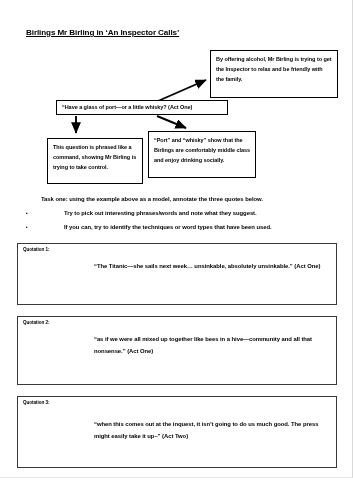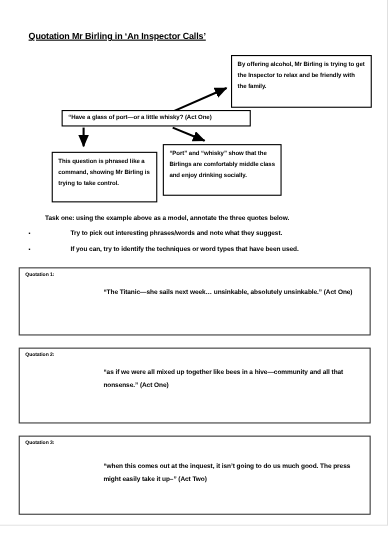--- a/index.html
+++ b/index.html
@@ -164,21 +164,21 @@
   .q2 .q-text { top: 17px; }
   .q3 .q-text { top: 22px; }
 </style>
 </head>
 <body>
 
 <div class="page">
 
   <div class="page-edge"></div>
 
-  <div class="doc-title">Quotation Mr Birling in ‘An Inspector Calls’</div>
+  <div class="doc-title">Birlings Mr Birling in ‘An Inspector Calls’</div>
 
   <svg class="arrows" viewBox="0 0 353 500" width="353" height="500">
     <defs>
       <marker id="ah" markerWidth="7" markerHeight="7" refX="5.6" refY="2.6" orient="auto" markerUnits="strokeWidth">
         <path d="M0,0 L6,2.6 L0,5.2 z" fill="#000000"></path>
       </marker>
     </defs>
 
     <line x1="158" y1="101" x2="206" y2="80" stroke="#000000" stroke-width="1.9" marker-end="url(#ah)"></line>
 

